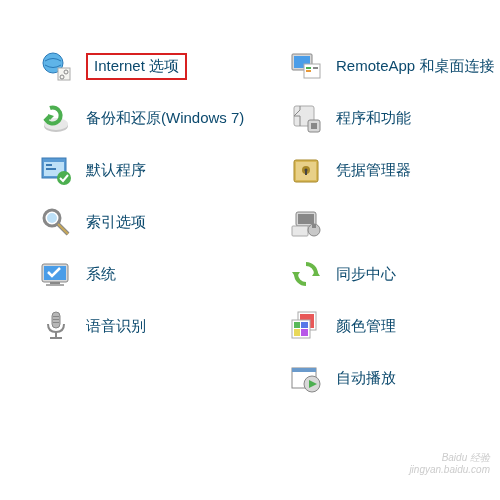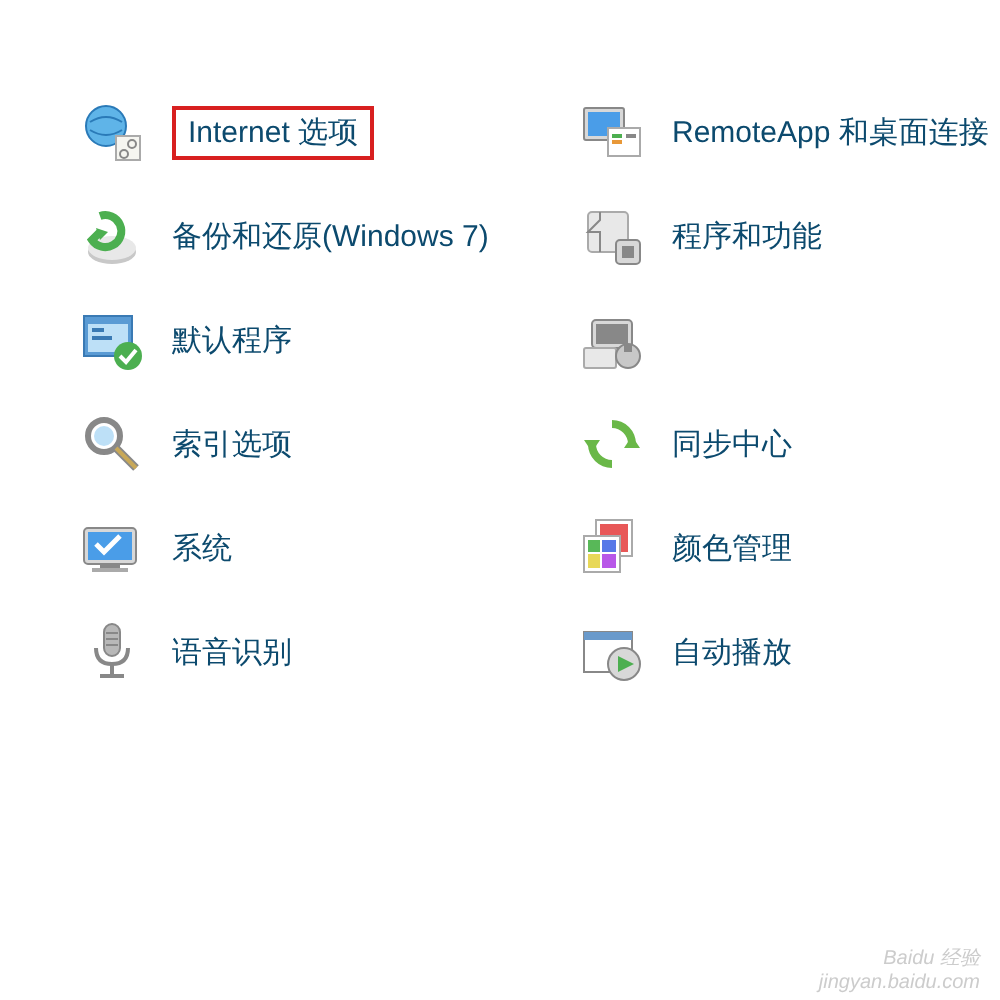--- a/index.html
+++ b/index.html
@@ -39,21 +39,21 @@
       font-size: 15px;
       white-space: nowrap;
     }
     .highlighted .label {
       border: 2px solid #d82020;
       padding: 2px 6px;
     }
     .watermark {
       position: absolute;
       right: 10px;
-      bottom: 2px;
+      bottom: 24px;
       font-size: 10px;
       color: #ccc;
       text-align: right;
       font-style: italic;
       line-height: 1.2;
     }
   </style>
 </head>
 <body>
 
@@ -165,20 +165,32 @@
             <rect x="4" y="4" width="20" height="20" rx="2" fill="#e8e8e8" stroke="#aaa"></rect>
             <path d="M10 4 L10 8 L4 14 L10 14 L10 24" fill="none" stroke="#888"></path>
             <rect x="18" y="18" width="12" height="12" rx="2" fill="#d8d8d8" stroke="#888"></rect>
             <rect x="21" y="21" width="6" height="6" fill="#888"></rect>
           </svg>
       </span>
       <span class="label">程序和功能</span>
     </div>
 
 
+    <div class="item">
+      <span class="icon">
+        <svg viewBox="0 0 32 32">
+            <rect x="4" y="6" width="24" height="22" rx="2" fill="#d8b858" stroke="#a88828"></rect>
+            <rect x="6" y="8" width="20" height="18" fill="#e8d088"></rect>
+            <circle cx="16" cy="16" r="4" fill="#a88828"></circle>
+            <circle cx="16" cy="16" r="1.5" fill="#444"></circle>
+            <rect x="15" y="16" width="2" height="5" fill="#444"></rect>
+          </svg>
+      </span>
+      <span class="label">凭据管理器</span>
+    </div>
 
     <div class="item">
       <span class="icon">
         <svg viewBox="0 0 32 32">
             <rect x="6" y="6" width="20" height="14" rx="2" fill="#d8d8d8" stroke="#888"></rect>
             <rect x="8" y="8" width="16" height="10" fill="#888"></rect>
             <rect x="2" y="20" width="16" height="10" rx="1" fill="#e8e8e8" stroke="#aaa"></rect>
             <circle cx="24" cy="24" r="6" fill="#c8c8c8" stroke="#888"></circle>
             <rect x="22" y="18" width="4" height="4" fill="#888"></rect>
           </svg>

